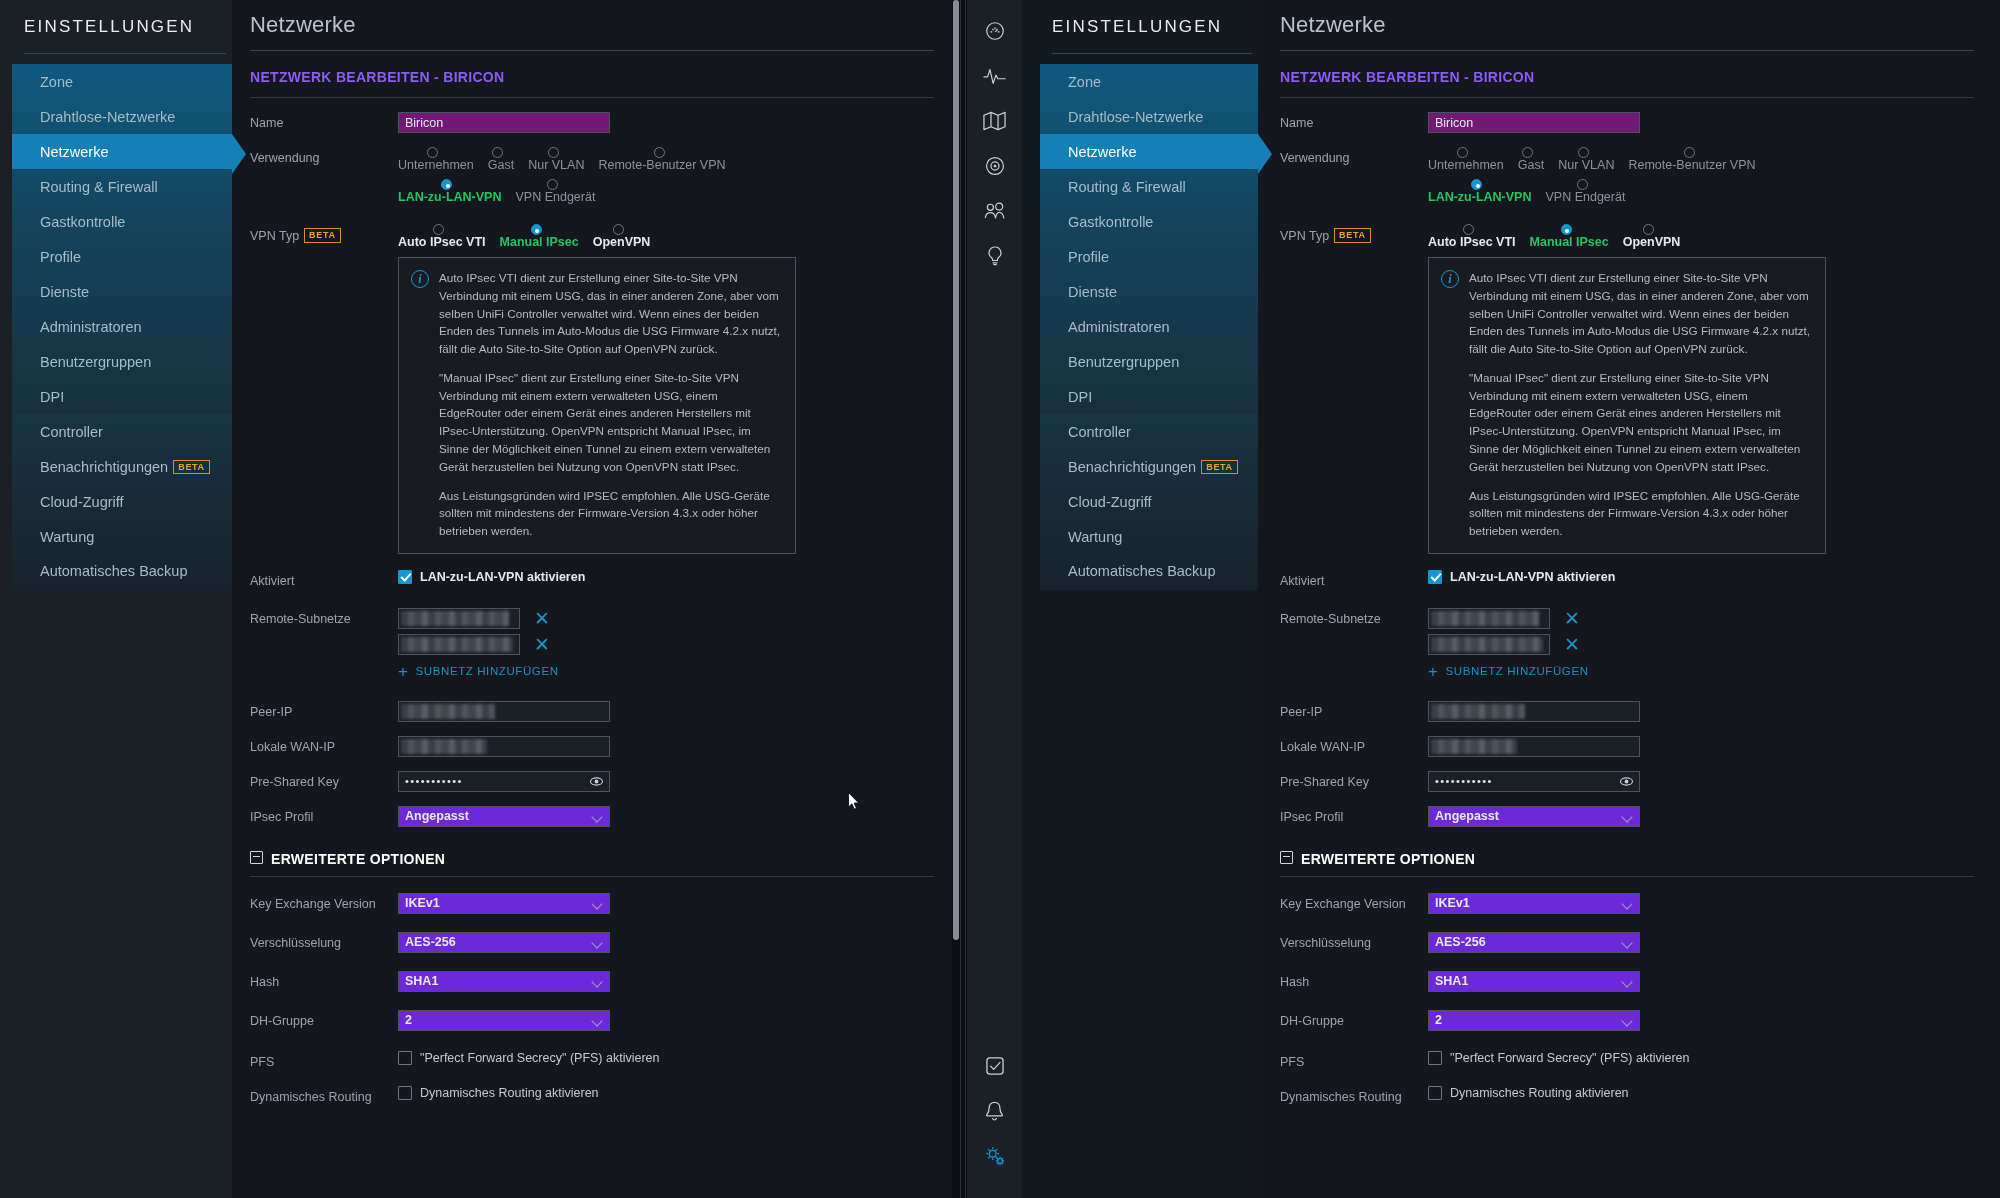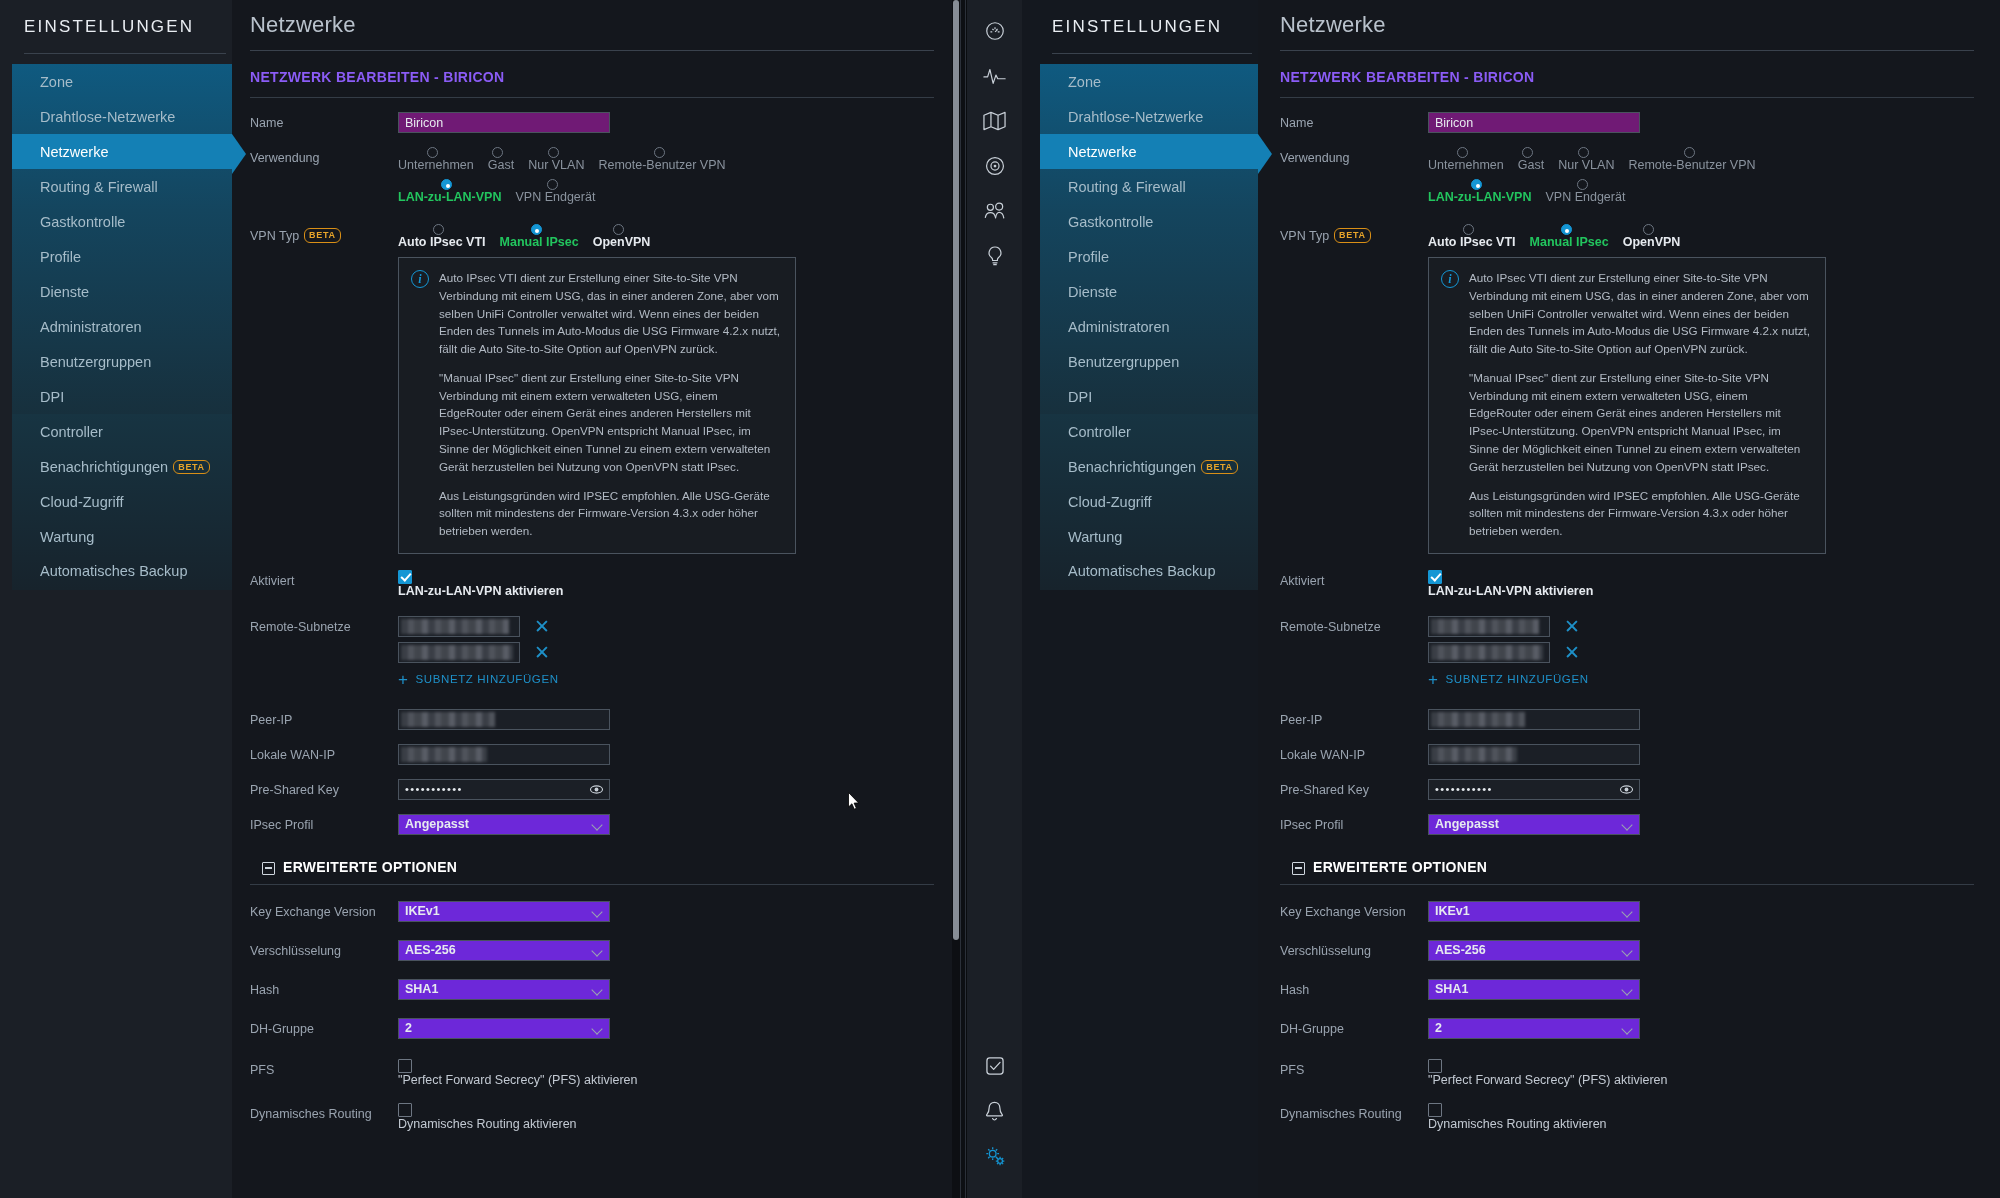--- a/index.html
+++ b/index.html
@@ -55,21 +55,21 @@
   }
   .nav-item.two-line { line-height: 1.25; padding-top: 8px; padding-bottom: 10px; white-space: normal; }
   .beta-badge {
     display: inline-block;
     border: 1px solid #d98f16;
     color: #e7a42a;
     font-size: 9px;
     font-weight: bold;
     letter-spacing: .7px;
     padding: 1px 4px 1px 4px;
-    border-radius: 6px;
+    border-radius: 0;
     vertical-align: 2px;
     margin-left: 5px;
   }
 
   
   .content { flex: 1; padding: 0 26px 0 18px; overflow: hidden; position: relative; }
   .page-title {
     color: #b9c2cc;
     font-size: 22px;
     font-weight: 300;
@@ -140,21 +140,21 @@
     display: flex; align-items: center; justify-content: center;
     margin-right: 10px; margin-top: 1px;
     font-family: "Liberation Serif", serif;
   }
   .info-text p {
     color: #b2bac4; font-size: 11.7px; line-height: 1.52;
   }
   .info-text p + p { margin-top: 11px; }
 
   .check {
-    display: inline-flex; cursor: pointer; flex-direction: column;
+    display: inline-flex; align-items: center; cursor: pointer;
   }
   .check .box {
     width: 14px; height: 14px; flex: 0 0 14px;
     border: 1px solid #6d7682; background: transparent;
     margin-right: 8px; position: relative; border-radius: 1px;
   }
   .check.on .box { background: #1496d4; border-color: #1496d4; }
   .check.on .box::after {
     content: ""; position: absolute; left: 4px; top: 0.5px;
     width: 4px; height: 8px; border: solid #fff;
@@ -200,21 +200,21 @@
     background: #6d28d9; border: 1px solid #4a535e;
     display: flex; align-items: center; padding: 0 6px;
     color: #e6eaef; font-size: 12.5px; font-weight: bold; cursor: pointer;
   }
   .selectbox .chev {
     position: absolute; right: 8px; top: 6px;
     width: 8px; height: 8px; border-right: 1.4px solid #9aa4b0; border-bottom: 1.4px solid #9aa4b0;
     transform: rotate(45deg);
   }
 
-  .adv-head { display: flex; align-items: flex-end; margin: 24px 0 9px 12px; }
+  .adv-head { display: flex; align-items: flex-start; margin: 24px 0 9px 0; }
   .adv-toggle {
     width: 13px; height: 13px; border: 1.4px solid #cfd6de; margin-right: 8px;
     position: relative; cursor: pointer; border-radius: 1px;
   }
   .adv-toggle::after {
     content: ""; position: absolute; left: 2px; top: 4.3px;
     width: 7px; height: 1.4px; background: #cfd6de;
   }
   .adv-title { color: #ffffff; font-size: 14px; font-weight: bold; letter-spacing: .3px; }
 

